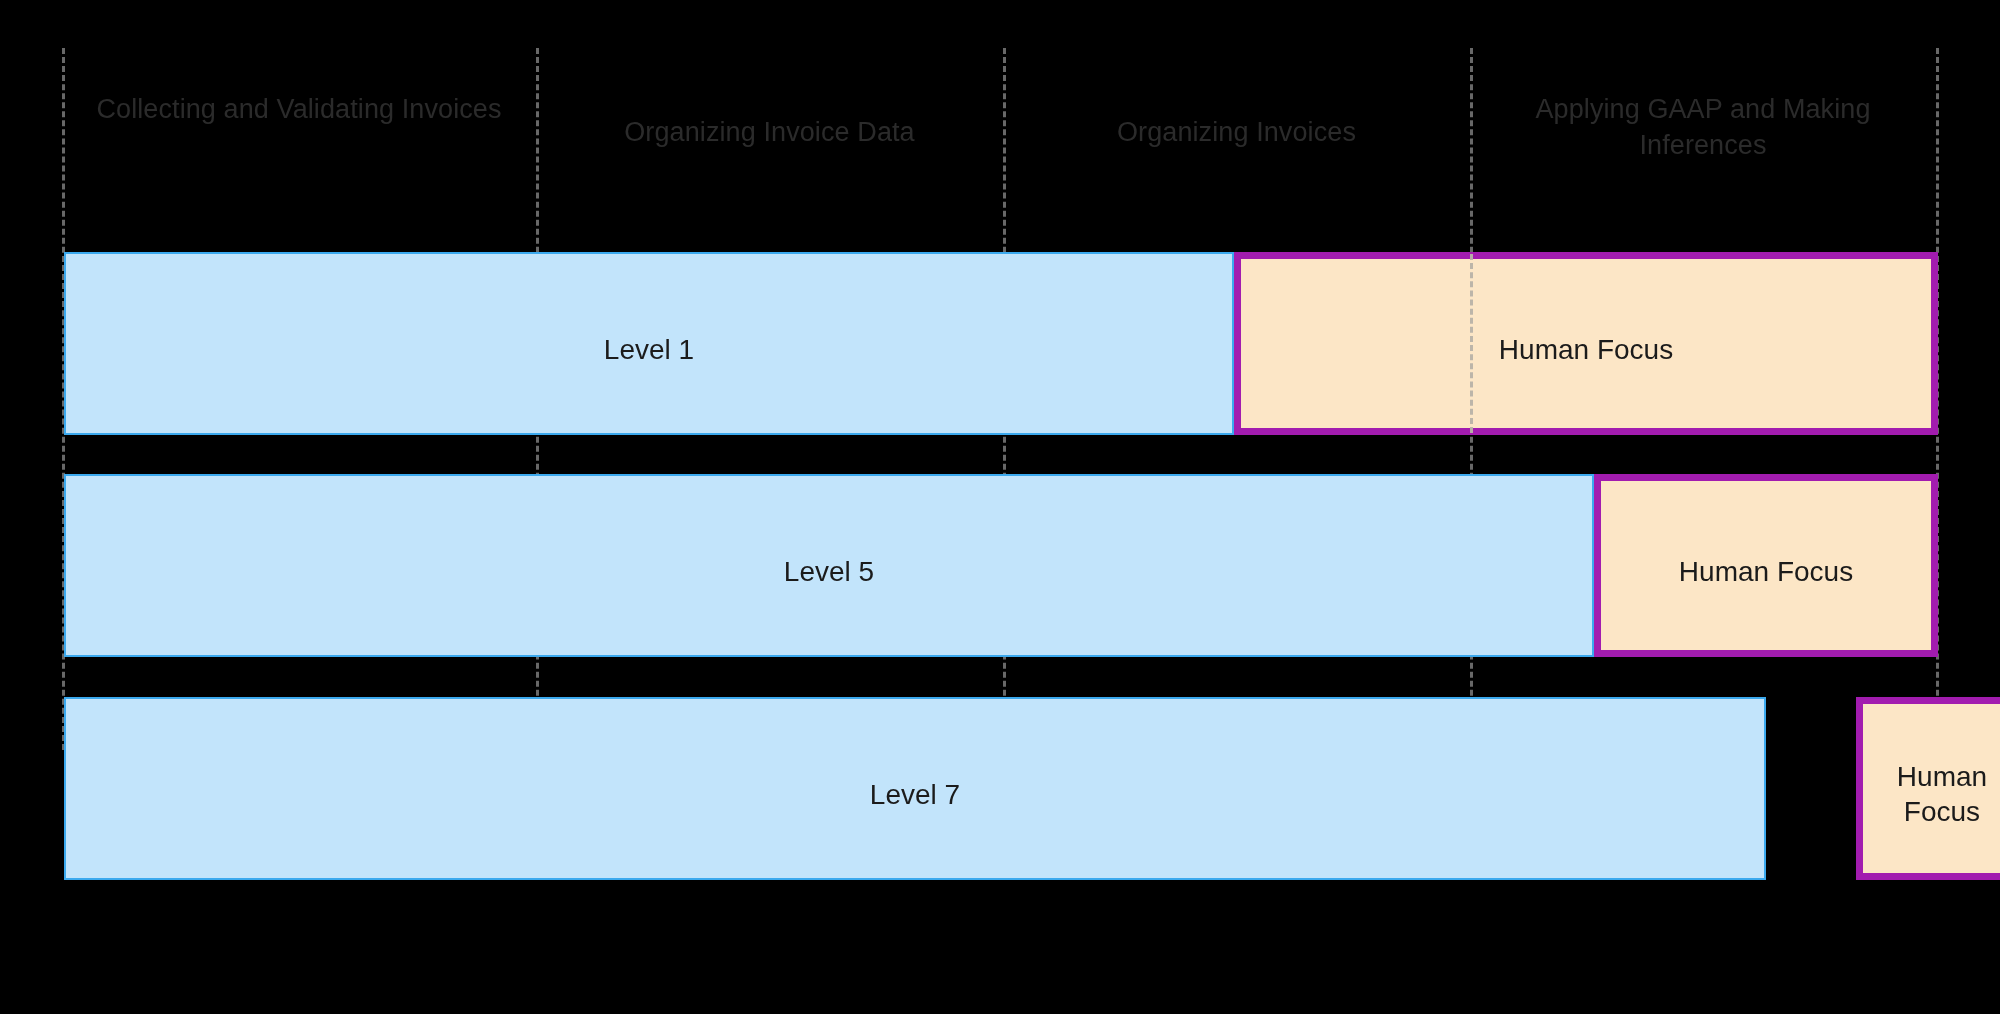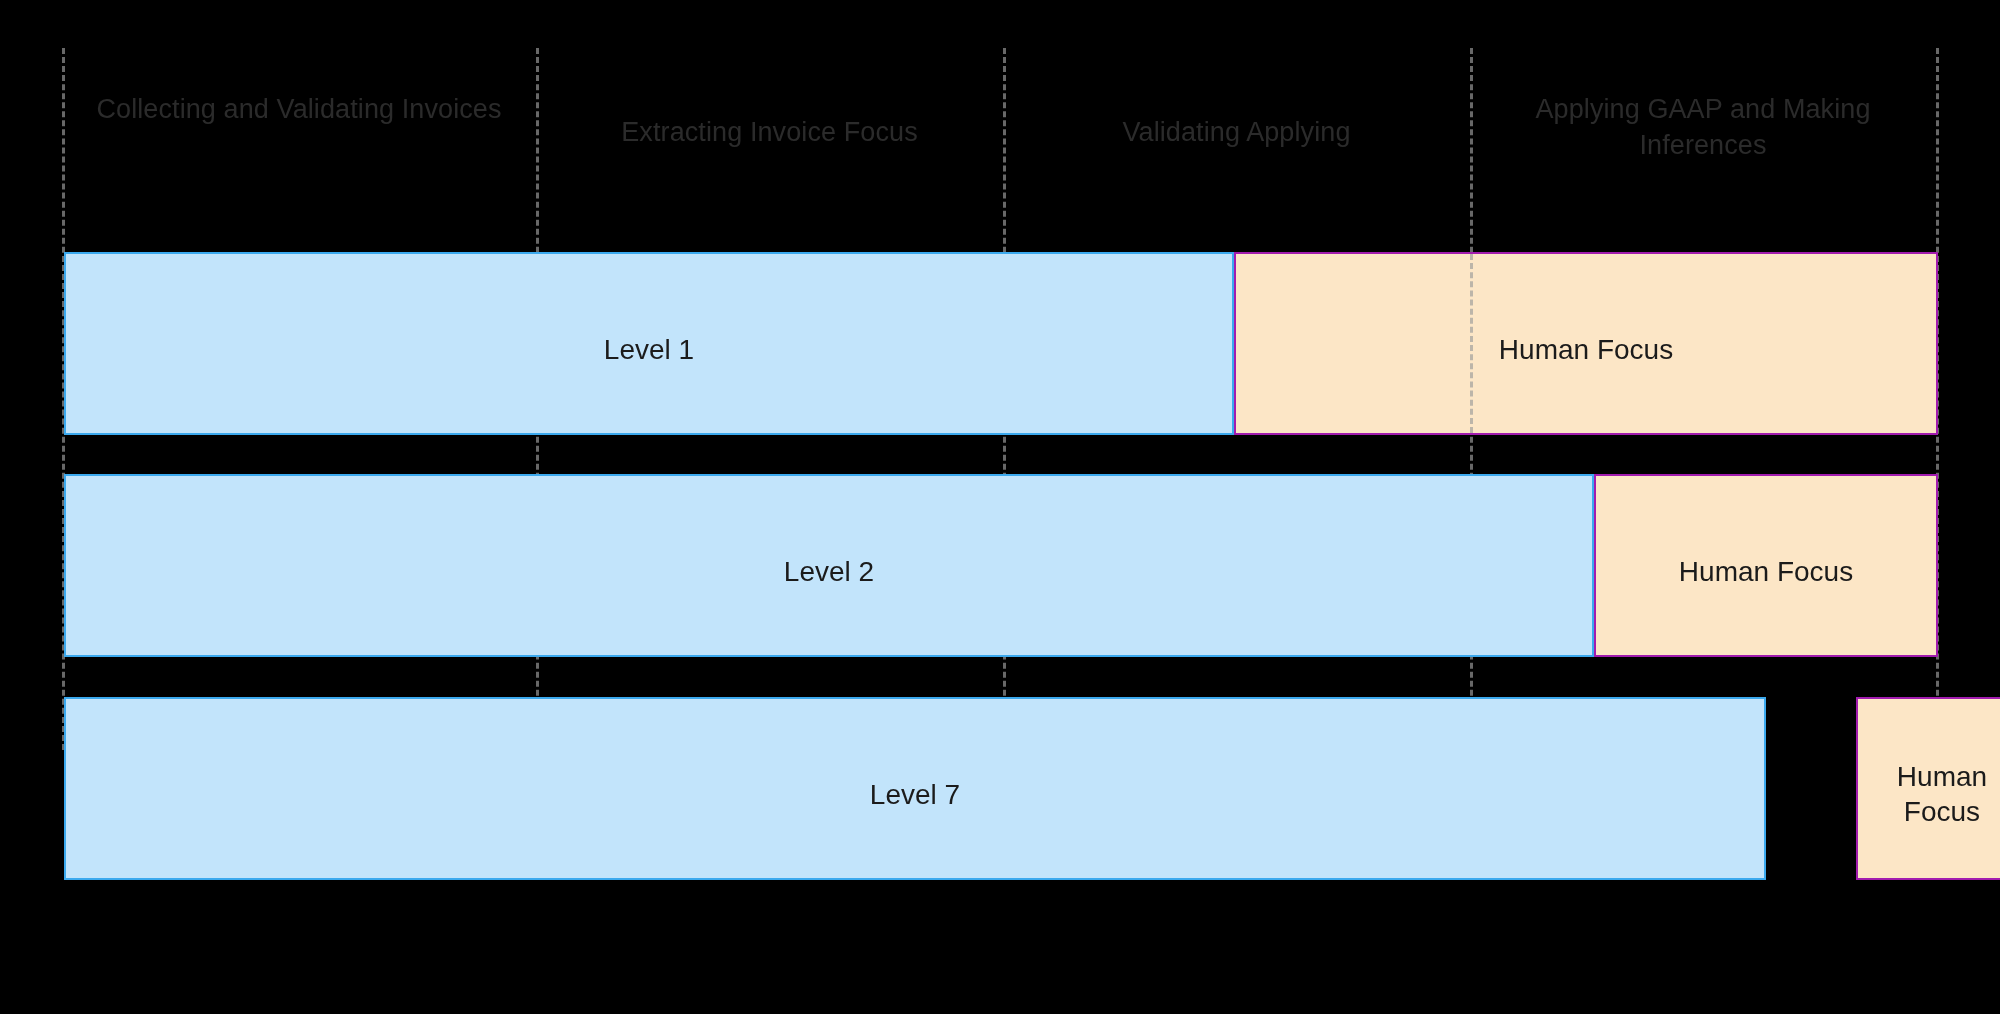--- a/index.html
+++ b/index.html
@@ -59,21 +59,21 @@
     font-size: 28px;
     color: #1b1b1b;
     line-height: 1.25;
   }
   .seg.auto {
     background: #c2e4fb;
     border: 2px solid #3ba9ee;
   }
   .seg.human {
     background: #fce6c6;
-    border: 2px solid #a21caf;
+    border: 7px solid #a21caf;
   }
   .seg-label {
     position: relative;
     z-index: 3;
     padding: 0 6px;
     white-space: pre-line;
     margin-top: 11px;
   }
 
   
@@ -88,38 +88,38 @@
 <div id="stage">
 
   <div class="gridline" style="left:62px;"></div>
   <div class="gridline" style="left:536px;"></div>
   <div class="gridline" style="left:1003px;"></div>
   <div class="gridline" style="left:1470px;"></div>
   <div class="gridline" style="left:1936px;"></div>
 
   <div class="col-header" style="left:62px;  width:474px; top:92px;">Collecting and Validating Invoices</div>
 
-  <div class="col-header" style="left:536px; width:467px; top:115px;">Extracting Invoice Focus</div>
+  <div class="col-header" style="left:536px; width:467px; top:115px;">Organizing Invoice Data</div>
 
-  <div class="col-header" style="left:1003px; width:467px; top:115px;">Validating Applying</div>
+  <div class="col-header" style="left:1003px; width:467px; top:115px;">Organizing Invoices</div>
 
   <div class="col-header" style="left:1470px; width:466px; top:92px;">Applying GAAP and Making Inferences</div>
 
   <div class="bar-row" style="top:252px; height:183px;">
     <div class="seg auto" style="left:64px;   width:1170px;">
       <span class="seg-label">Level 1</span>
     </div>
     <div class="seg human" style="left:1234px; width:704px;">
       <span class="seg-label">Human Focus</span>
     </div>
   </div>
 
   <div class="bar-row" style="top:474px; height:183px;">
     <div class="seg auto" style="left:64px;   width:1530px;">
-      <span class="seg-label">Level 2</span>
+      <span class="seg-label">Level 5</span>
     </div>
     <div class="seg human" style="left:1594px; width:344px;">
       <span class="seg-label">Human Focus</span>
     </div>
   </div>
 
   <div class="bar-row" style="top:697px; height:183px;">
     <div class="seg auto" style="left:64px;   width:1702px;">
       <span class="seg-label">Level 7</span>
     </div>

